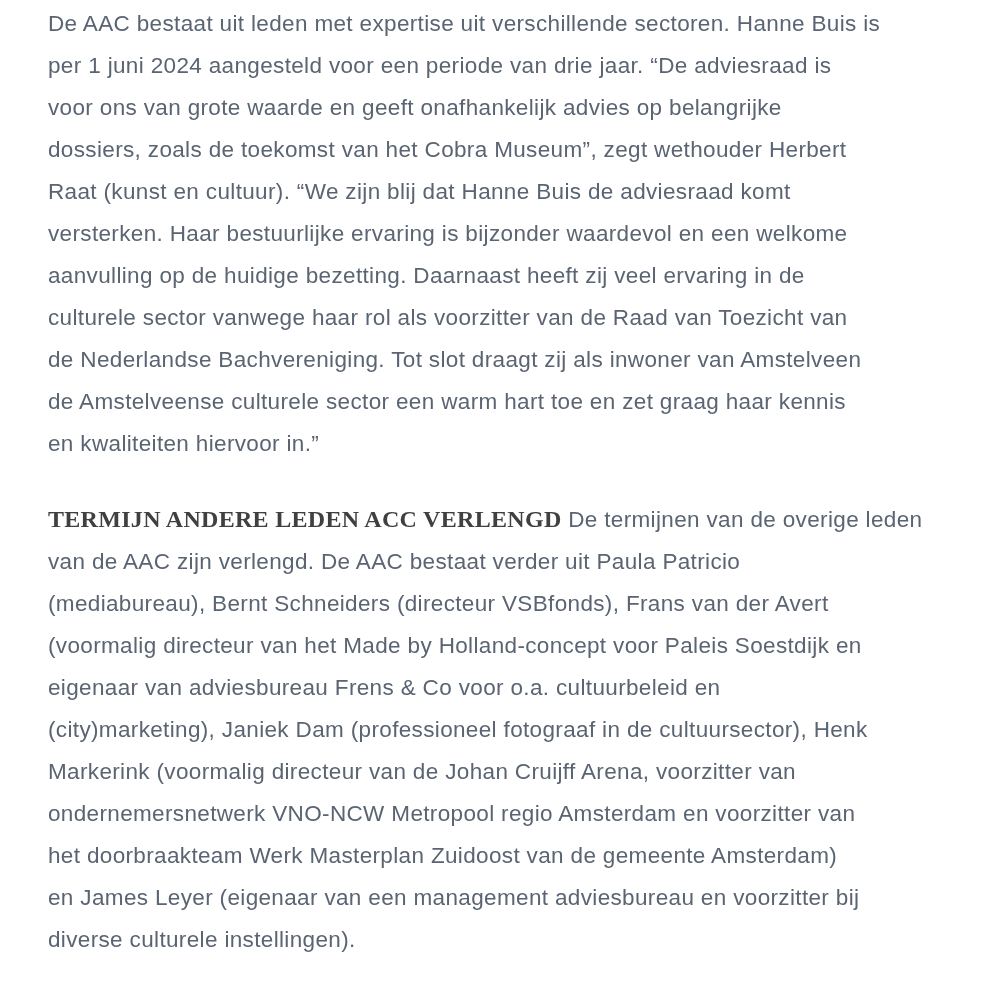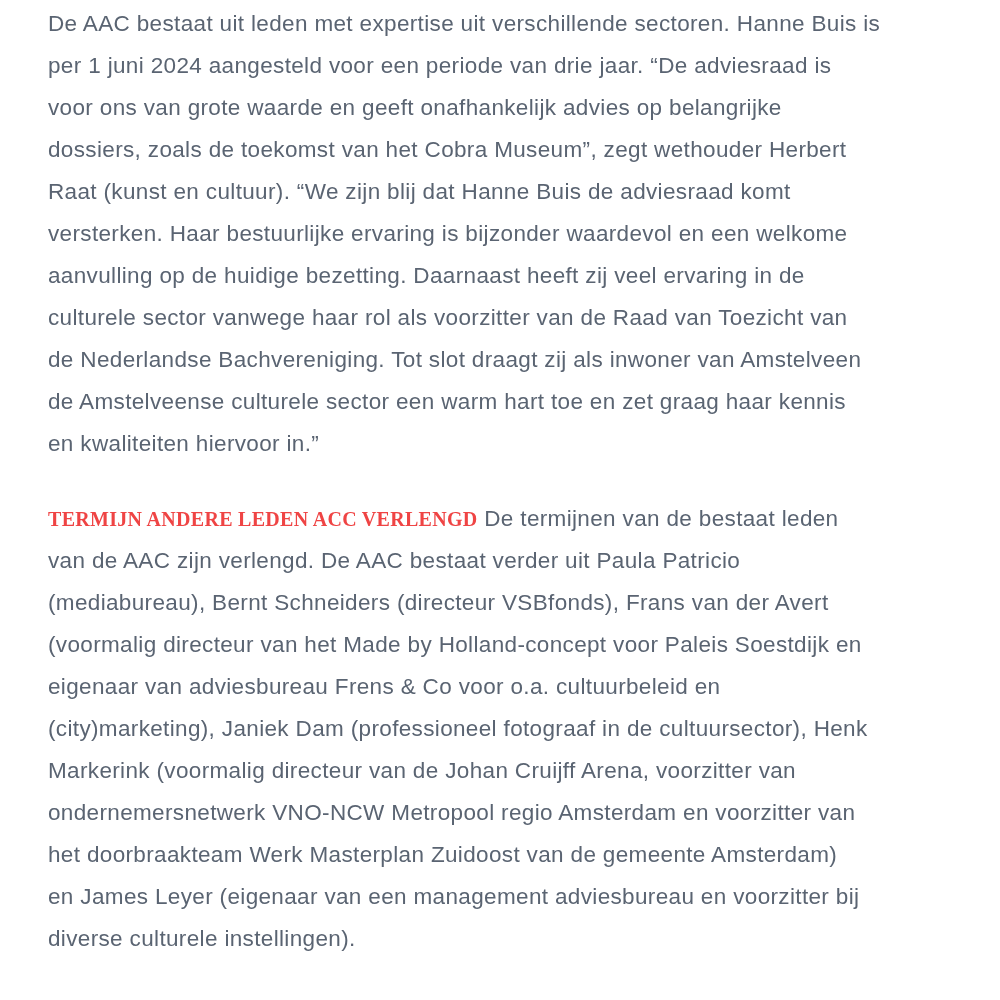--- a/index.html
+++ b/index.html
@@ -29,23 +29,23 @@
     white-space: nowrap;
     font-size: 22.5px;
     line-height: 42px;
     letter-spacing: 0.35px;
     font-weight: 400;
     color: #5a6472;
   }
   .section-heading {
     font-family: "Liberation Serif", serif;
     font-weight: 700;
-    font-size: 20px;
+    font-size: 24px;
     letter-spacing: 0.3px;
-    color: #ef4444;
+    color: #404040;
   }
 </style>
 </head>
 <body>
 
 <div class="article">
 
   <div class="para">
     <div class="line">De AAC bestaat uit leden met expertise uit verschillende sectoren. Hanne Buis is</div>
     <div class="line">per 1 juni 2024 aangesteld voor een periode van drie jaar. “De adviesraad is</div>
@@ -55,21 +55,21 @@
     <div class="line">versterken. Haar bestuurlijke ervaring is bijzonder waardevol en een welkome</div>
     <div class="line">aanvulling op de huidige bezetting. Daarnaast heeft zij veel ervaring in de</div>
     <div class="line">culturele sector vanwege haar rol als voorzitter van de Raad van Toezicht van</div>
     <div class="line">de Nederlandse Bachvereniging. Tot slot draagt zij als inwoner van Amstelveen</div>
     <div class="line">de Amstelveense culturele sector een warm hart toe en zet graag haar kennis</div>
     <div class="line">en kwaliteiten hiervoor in.”</div>
   </div>
 
   <div class="para">
     <div class="line">
-      <span class="section-heading">TERMIJN ANDERE LEDEN ACC VERLENGD</span><span> De termijnen van de bestaat leden</span>
+      <span class="section-heading">TERMIJN ANDERE LEDEN ACC VERLENGD</span><span> De termijnen van de overige leden</span>
     </div>
     <div class="line">van de AAC zijn verlengd. De AAC bestaat verder uit Paula Patricio</div>
     <div class="line">(mediabureau), Bernt Schneiders (directeur VSBfonds), Frans van der Avert</div>
     <div class="line">(voormalig directeur van het Made by Holland-concept voor Paleis Soestdijk en</div>
     <div class="line">eigenaar van adviesbureau Frens &amp; Co voor o.a. cultuurbeleid en</div>
     <div class="line">(city)marketing), Janiek Dam (professioneel fotograaf in de cultuursector), Henk</div>
     <div class="line">Markerink (voormalig directeur van de Johan Cruijff Arena, voorzitter van</div>
     <div class="line">ondernemersnetwerk VNO-NCW Metropool regio Amsterdam en voorzitter van</div>
     <div class="line">het doorbraakteam Werk Masterplan Zuidoost van de gemeente Amsterdam)</div>
     <div class="line">en James Leyer (eigenaar van een management adviesbureau en voorzitter bij</div>

